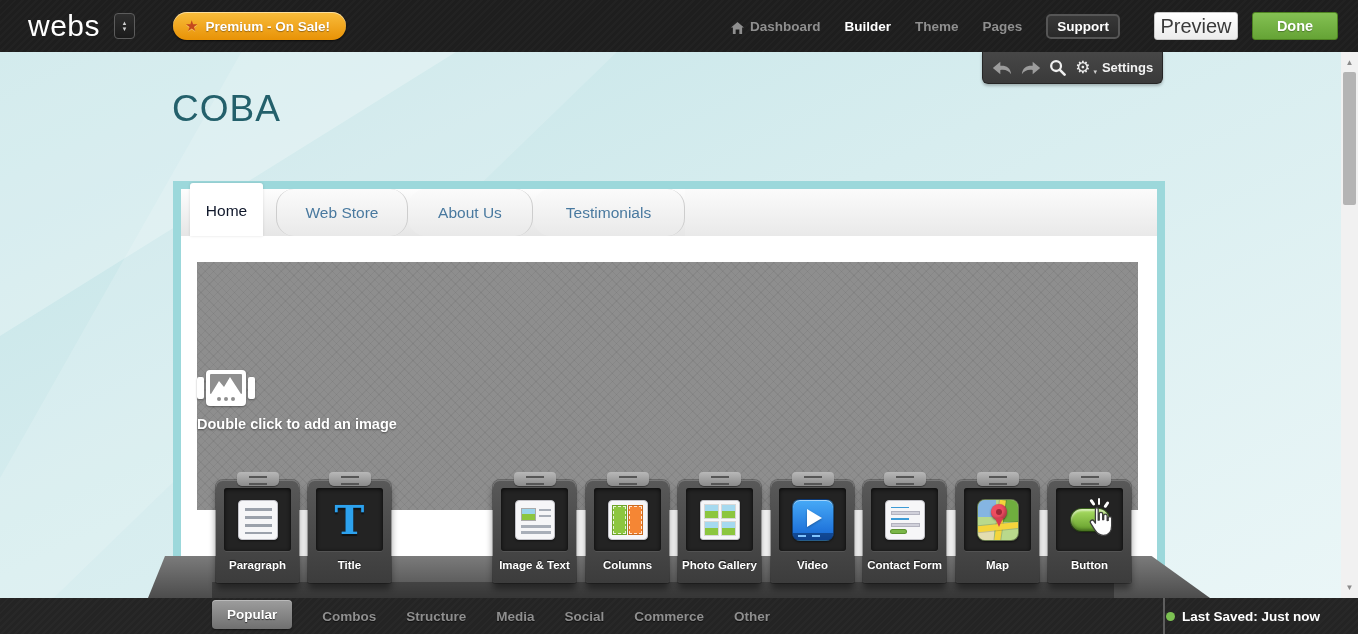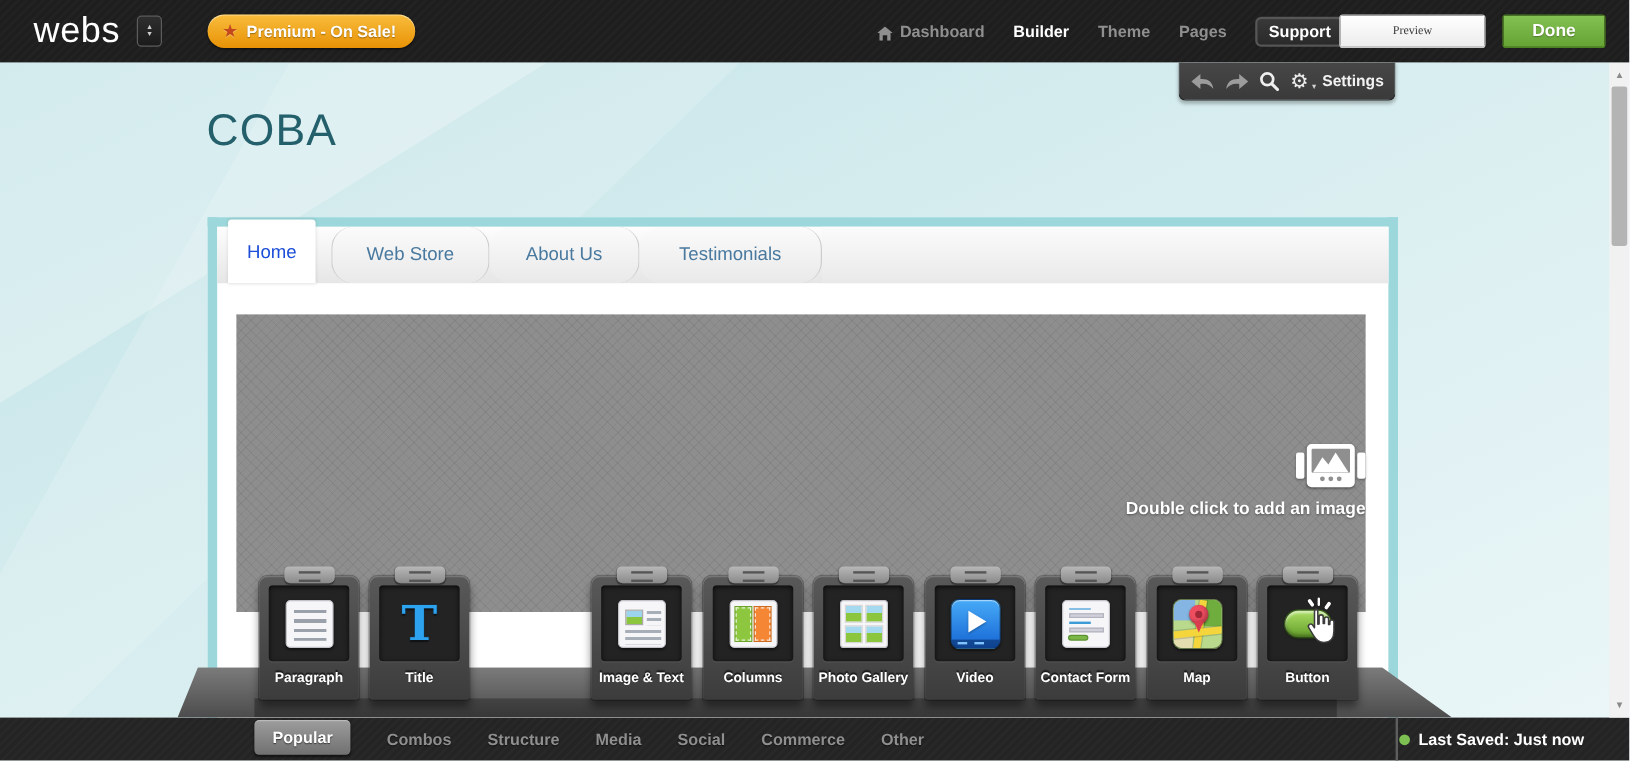--- a/index.html
+++ b/index.html
@@ -26,23 +26,23 @@
     background:linear-gradient(#f9bd3c,#e89206); box-shadow:0 1px 2px rgba(0,0,0,.6), inset 0 1px 0 rgba(255,255,255,.5);
     display:flex; align-items:center; gap:7px; cursor:pointer; }
   .premium .star { color:#c4481c; font-size:15px; text-shadow:0 1px 0 rgba(255,255,255,.3); }
   .premium .ptext { color:#fff; font-weight:bold; font-size:13.5px; text-shadow:0 1px 1px rgba(0,0,0,.35); }
   .hnav { position:absolute; right:238px; top:0; height:52px; display:flex; align-items:center; gap:24px; }
   .hnav-item { color:#8f8f8f; font-size:13.5px; font-weight:bold; cursor:pointer; display:flex; align-items:flex-end; gap:6px; }
   .hnav-item.active { color:#fff; }
   .hnav-item.boxed { color:#fff; border:2px solid #565656; background:linear-gradient(#383838,#2a2a2a);
     border-radius:5px; padding:3px 9px; }
   .home-ic { width:13px; height:12px; display:inline-block; }
-  .btn-preview { position:absolute; right:120px; top:12px; width:122px; height:28px;
+  .btn-preview { position:absolute; right:120px; top:12px; width:84px; height:28px;
     background:linear-gradient(#ffffff,#ececec); border:1px solid #c9c9c9; border-radius:3px;
-    color:#3a3a3a; font-size:10px; text-align:center; line-height:26px; cursor:pointer;font-family:Liberation Serif, serif; }
+    color:#3a3a3a; font-size:20px; text-align:center; line-height:26px; cursor:pointer; }
   .btn-done { position:absolute; right:20px; top:12px; width:86px; height:28px;
     background:linear-gradient(#84c153,#65a335); border:1px solid #4d8221; border-radius:3px;
     color:#fff; font-weight:bold; font-size:14.5px; text-align:center; line-height:26px;
     text-shadow:0 1px 1px rgba(0,0,0,.3); cursor:pointer; }
 
   
   .toolbar { position:absolute; left:982px; top:52px; width:181px; height:32px; z-index:25;
     background:linear-gradient(#474747,#3a3a3a); border:1px solid #262626; border-top:none;
     border-radius:0 0 6px 6px; display:flex; align-items:center; justify-content:space-evenly;
     box-shadow:0 2px 3px rgba(0,0,0,.25); }
@@ -57,30 +57,30 @@
     letter-spacing:1px; z-index:5; }
 
   
   .site-box { position:absolute; left:173px; top:181px; width:992px; height:417px;
     border:8px solid #9cd8db; border-bottom:none; background:#fff; z-index:4; }
   .tabbar { position:relative; width:976px; height:47px;
     background:linear-gradient(#fdfdfd,#e6e6e6); display:flex; padding-left:9px; }
   .tab { height:47px; line-height:47px; text-align:center; font-size:15.5px; color:#49799f;
     border-right:1px solid #cdcdcd; cursor:pointer; background:linear-gradient(#fbfbfb,#e9e9e9);border-radius:18px; }
   .tab.first-inactive { border-left:1px solid #cdcdcd; }
-  .tab.active { background:#fff; color:#1d4ed8; margin-top:-6px; height:53px; line-height:56px;
+  .tab.active { background:#fff; color:#0f172a; margin-top:-6px; height:53px; line-height:56px;
     border:none; border-radius:3px 3px 0 0; box-shadow:0 0 3px rgba(0,0,0,.12); margin-right:13px; }
   .tab-fill { flex:1; background:linear-gradient(#fbfbfb,#e9e9e9); }
 
   
   .placeholder { position:absolute; left:197px; top:262px; width:941px; height:248px; z-index:6;
     background-color:#8e8e8e;
     background-image:repeating-linear-gradient(45deg,rgba(0,0,0,.05) 0 1px,transparent 1px 6px),
                      repeating-linear-gradient(-45deg,rgba(0,0,0,.05) 0 1px,transparent 1px 6px);
-    display:flex; flex-direction:column; align-items:flex-end; justify-content:center; cursor:pointer; }
+    display:flex; flex-direction:column; align-items:flex-start; justify-content:center; cursor:pointer; }
   .ph-icon { position:relative; width:58px; height:36px; margin-bottom:10px; margin-top:30px; }
   .ph-flap { position:absolute; top:7px; width:7px; height:22px; background:#fff; border-radius:2px;
     box-shadow:0 1px 2px rgba(0,0,0,.35); }
   .ph-body { position:absolute; left:9px; top:0; width:40px; height:36px; background:#fff;
     border-radius:4px; box-shadow:0 1px 2px rgba(0,0,0,.35); padding:4px 4px 0 4px; }
   .ph-screen { width:32px; height:20px; background:#8f8f8f; border-radius:1px; overflow:hidden; }
   .ph-dots { display:flex; justify-content:center; gap:3px; margin-top:3px; }
   .ph-dots i { width:4px; height:4px; background:#8f8f8f; border-radius:50%; }
   .ph-text { color:#fff; font-weight:bold; font-size:14.5px; text-shadow:0 1px 2px rgba(0,0,0,.45); }
 

